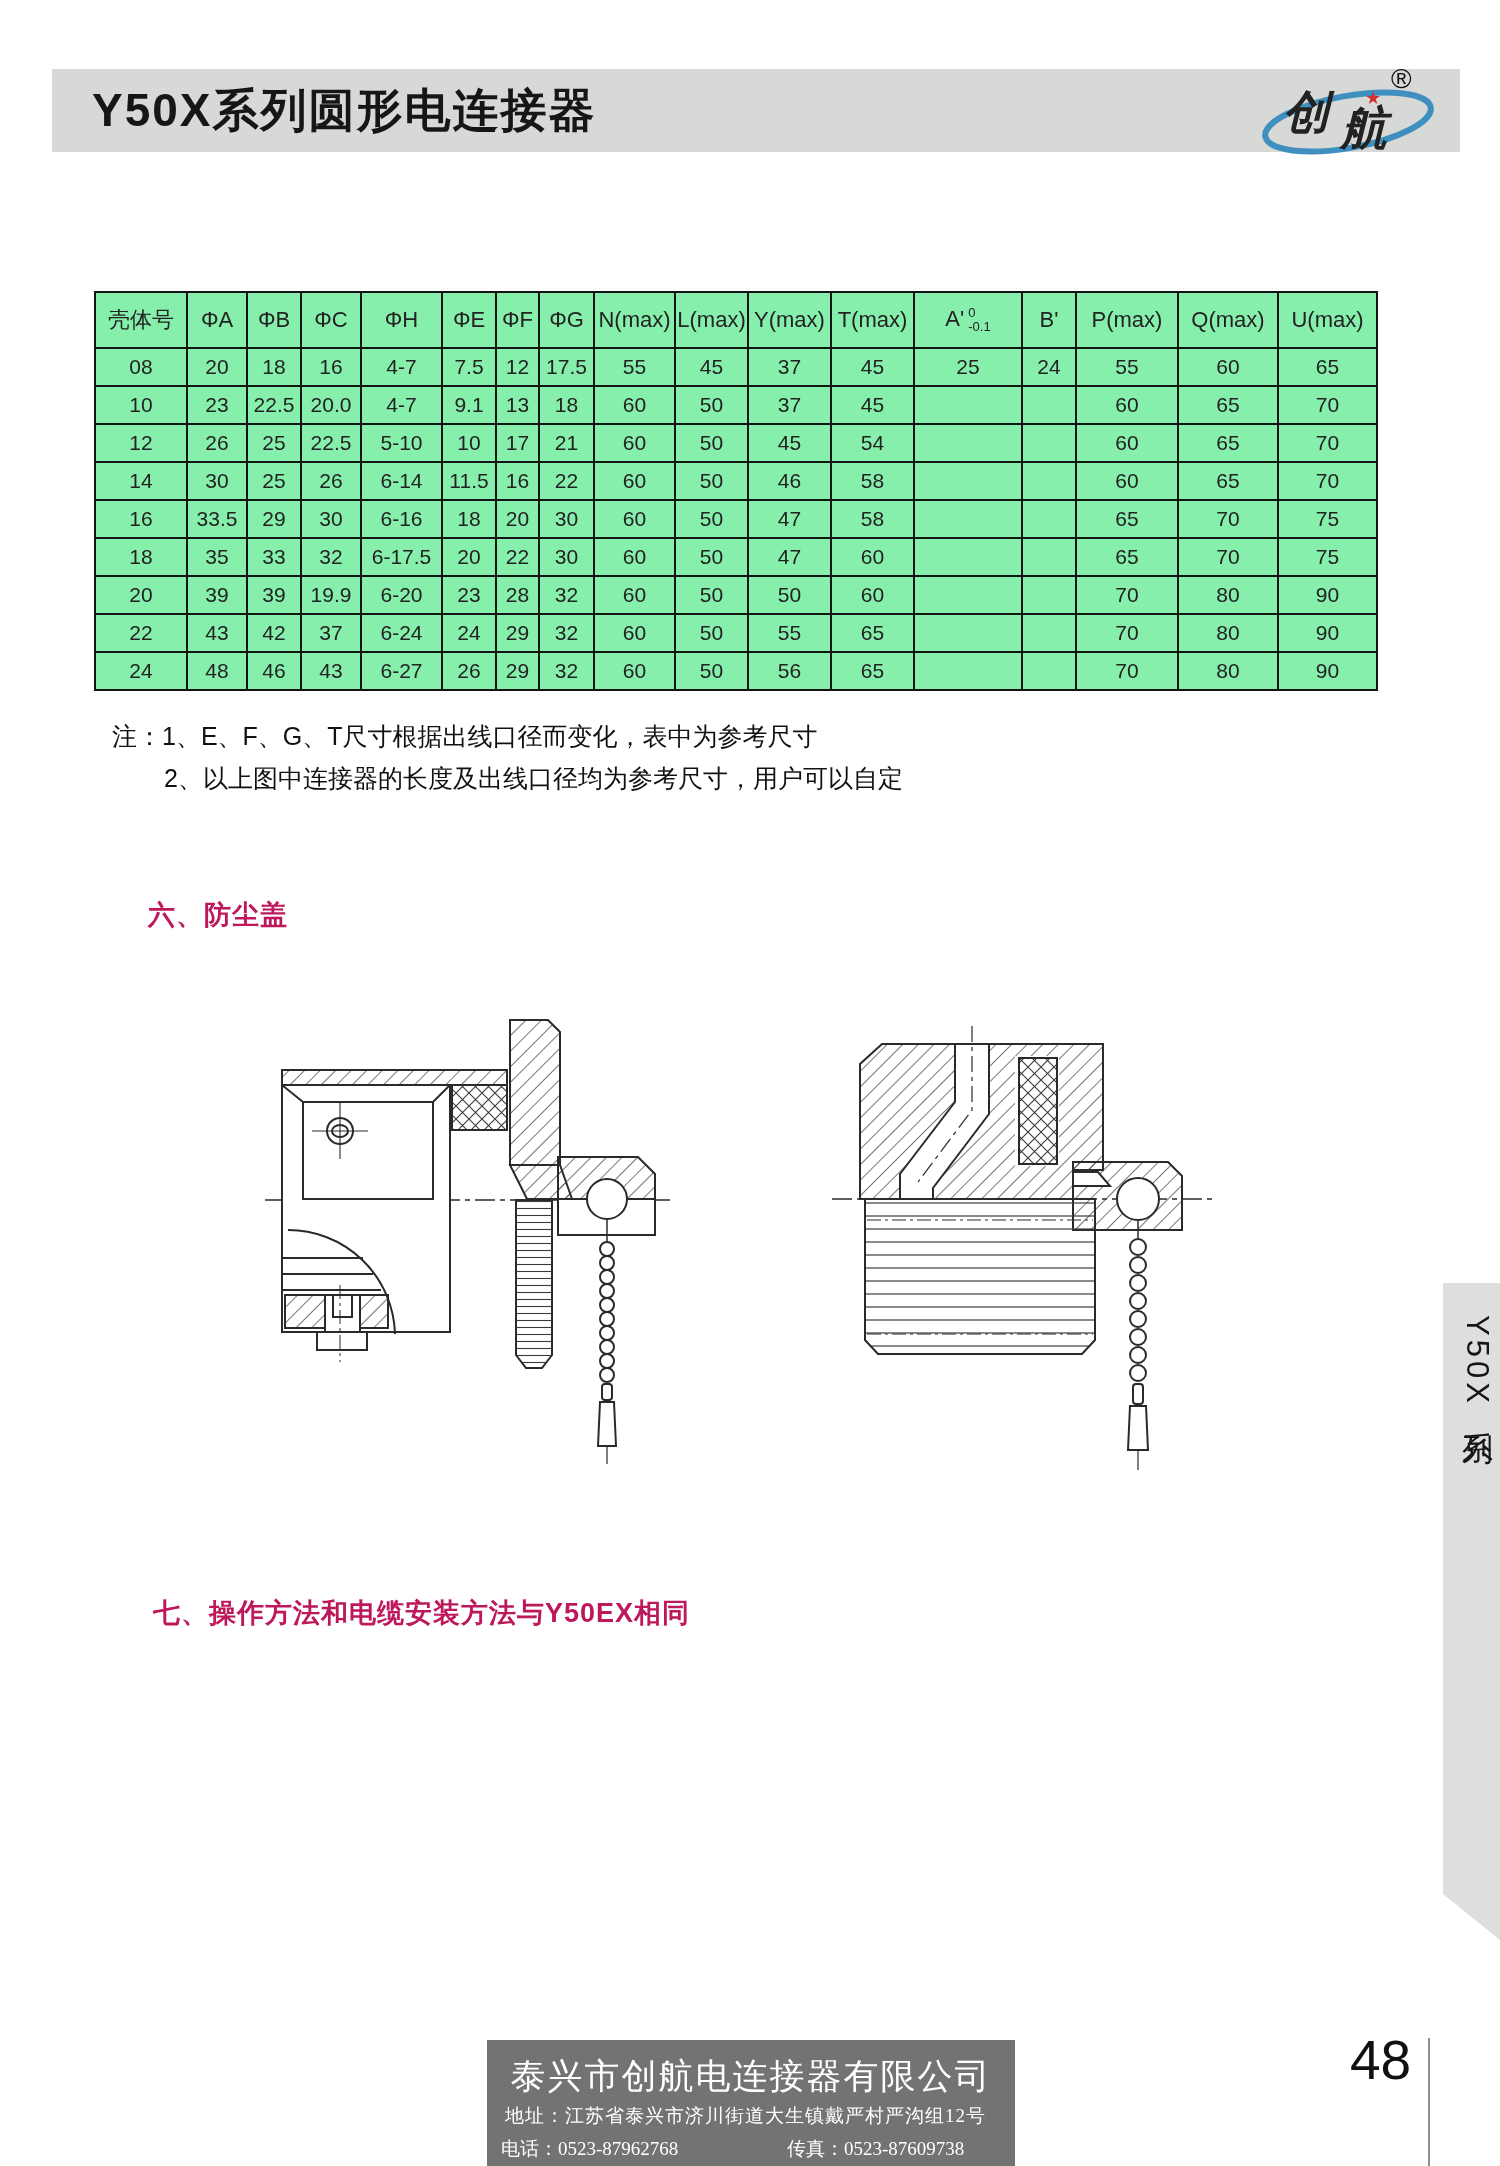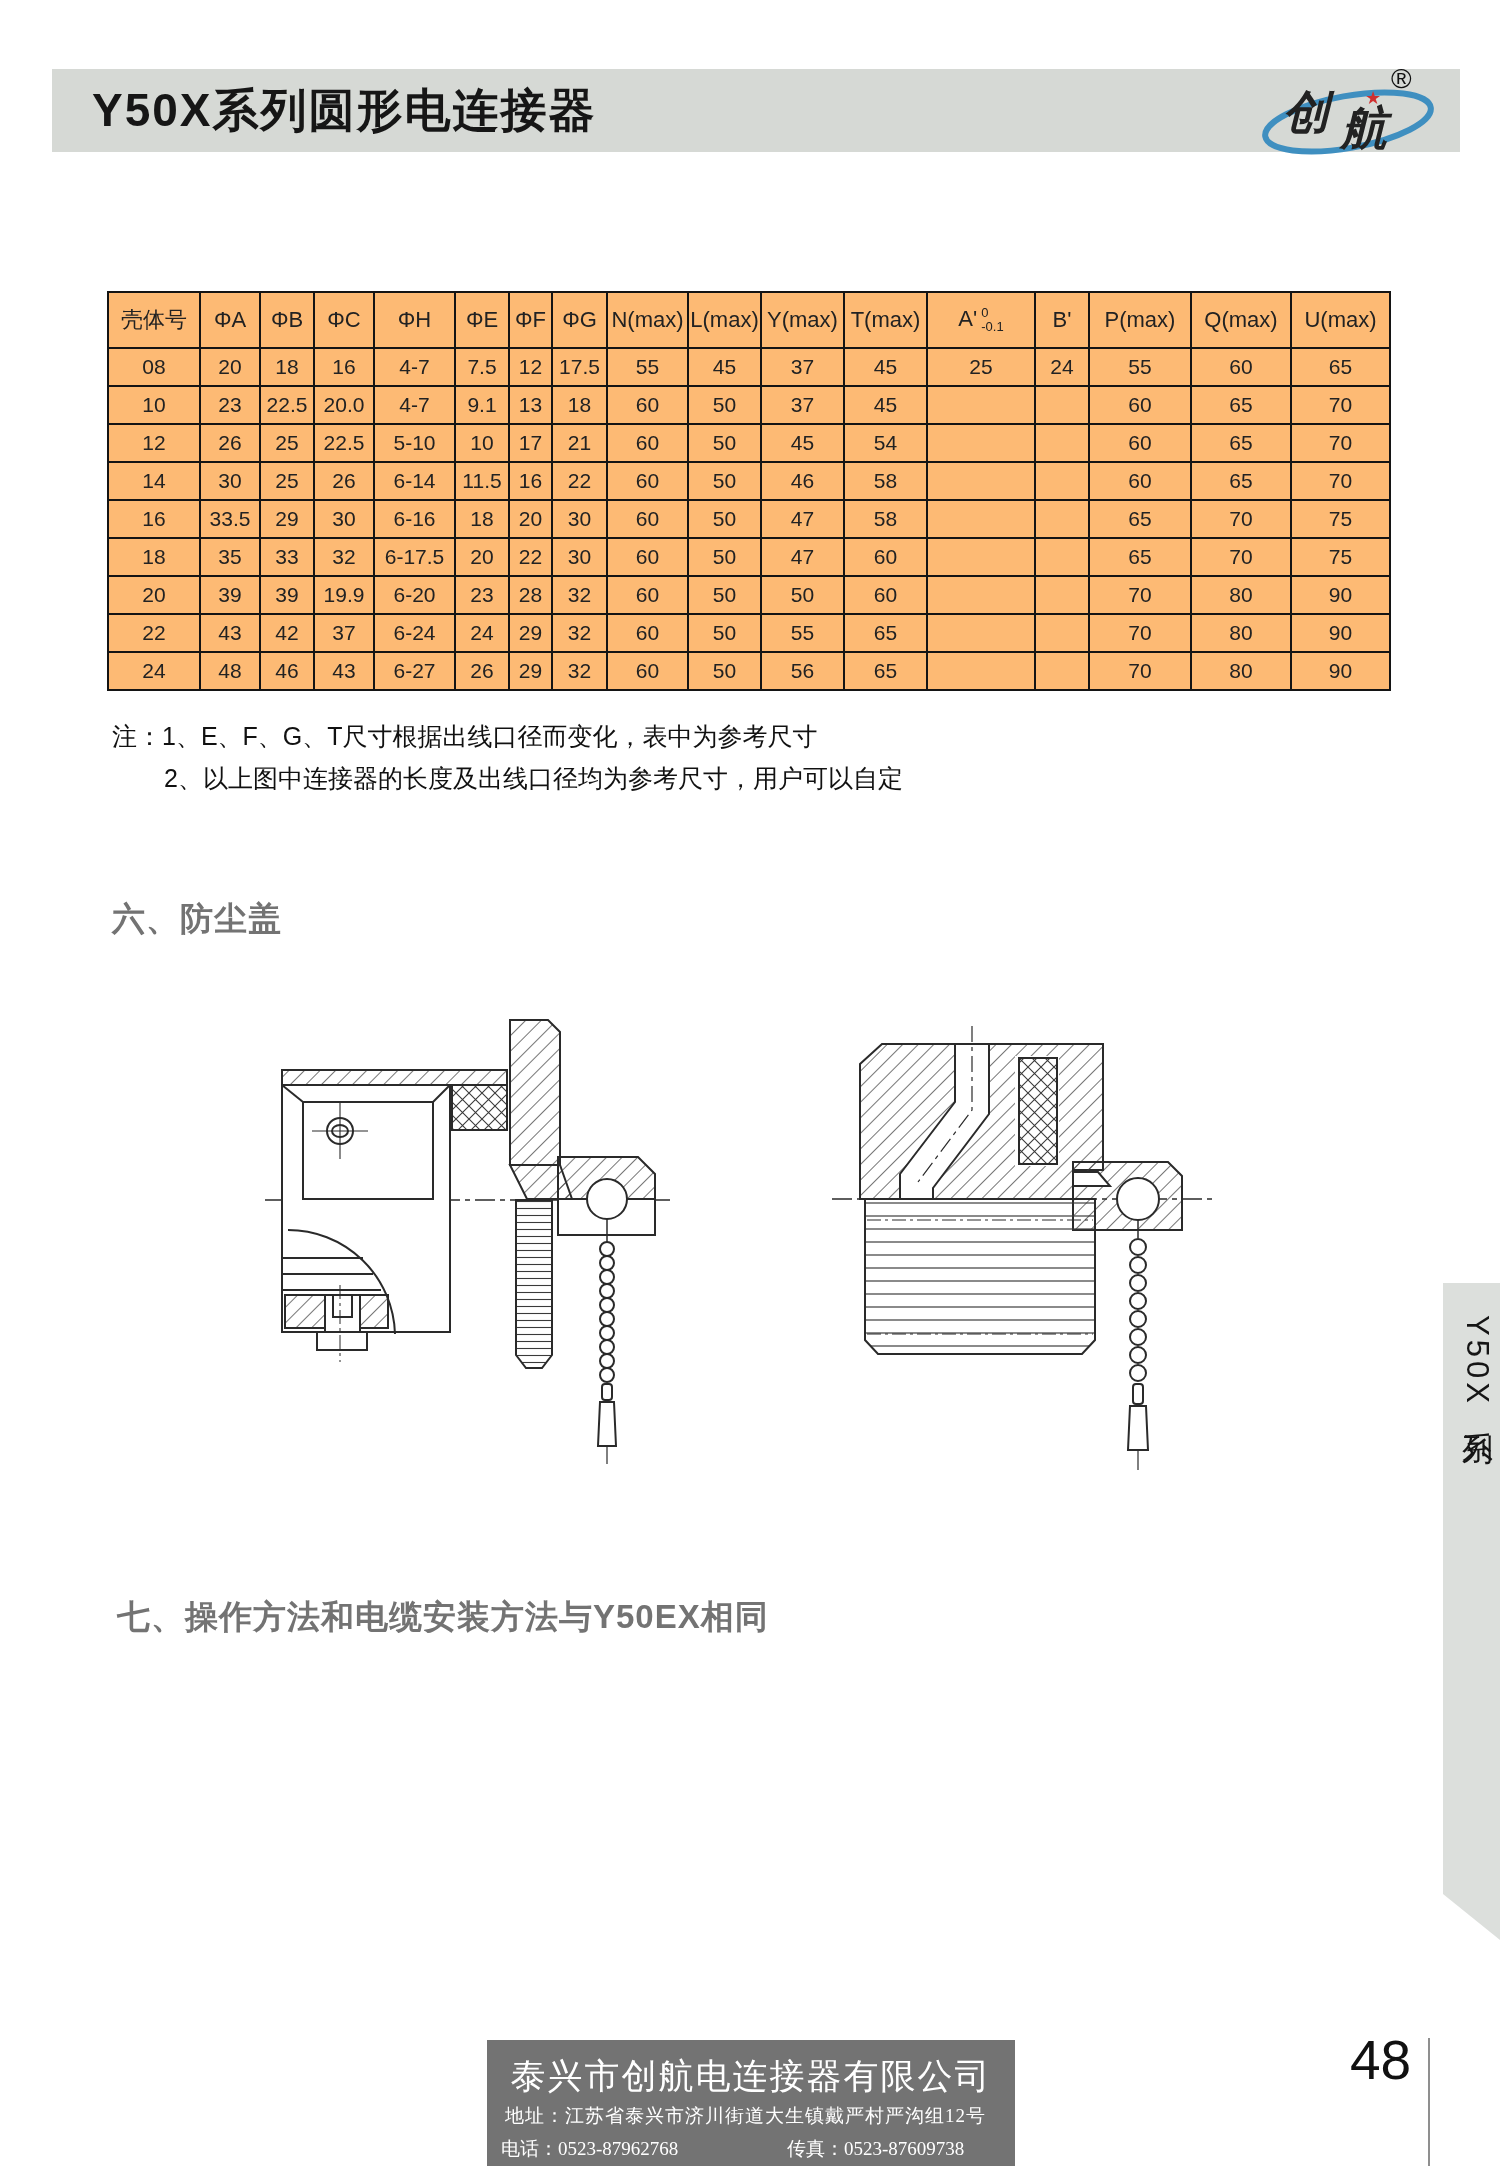--- a/index.html
+++ b/index.html
@@ -6,35 +6,35 @@
   .page{position:relative;width:1500px;height:2166px;background:#ffffff;
         font-family:"Liberation Sans",sans-serif;color:#1a1a1a;overflow:hidden;margin:0 auto;}
 
   
   .header-bar{position:absolute;left:52px;top:69px;width:1408px;height:83px;
               background:#d6d9d5;display:flex;align-items:center;}
   .header-title{font-size:46px;font-weight:bold;letter-spacing:2px;margin-left:40px;color:#161616;}
   .logo{position:absolute;left:1253px;top:56px;width:195px;height:104px;}
 
   
-  .dim-table{position:absolute;left:107px;top:291px;width:1282px;border-collapse:collapse;
-             table-layout:fixed;background:#fdba74;}
+  .dim-table{position:absolute;left:94px;top:291px;width:1282px;border-collapse:collapse;
+             table-layout:fixed;background:#86efac;}
   .dim-table th,.dim-table td{border:2px solid #141414;text-align:center;vertical-align:middle;
              font-weight:normal;color:#222;overflow:hidden;white-space:nowrap;}
   .dim-table th{height:52px;font-size:22px;}
   .dim-table td{height:34px;font-size:21px;}
   .tol{display:inline-flex;flex-direction:column;font-size:13px;line-height:14px;
        vertical-align:middle;margin-left:4px;text-align:left;}
 
   
   .notes{position:absolute;left:112px;top:715px;font-size:25px;line-height:42px;color:#111;}
   .notes .indent{padding-left:52px;}
 
   
-  .sec-title{position:absolute;font-size:33px;font-weight:bold;color:#737373;letter-spacing:1px;}
+  .sec-title{position:absolute;font-size:27px;font-weight:bold;color:#be185d;letter-spacing:1px;margin-left:36px;}
   .sec6{left:112px;top:897px;}
   .sec7{left:117px;top:1595px;}
 
   
   .draw-left{position:absolute;left:170px;top:1002px;}
   .draw-right{position:absolute;left:820px;top:1002px;}
 
   
   .side-tab{position:absolute;left:1443px;top:1283px;width:57px;height:657px;background:#dcdfdc;
             clip-path:polygon(0 0,100% 0,100% 100%,0 93%);}

